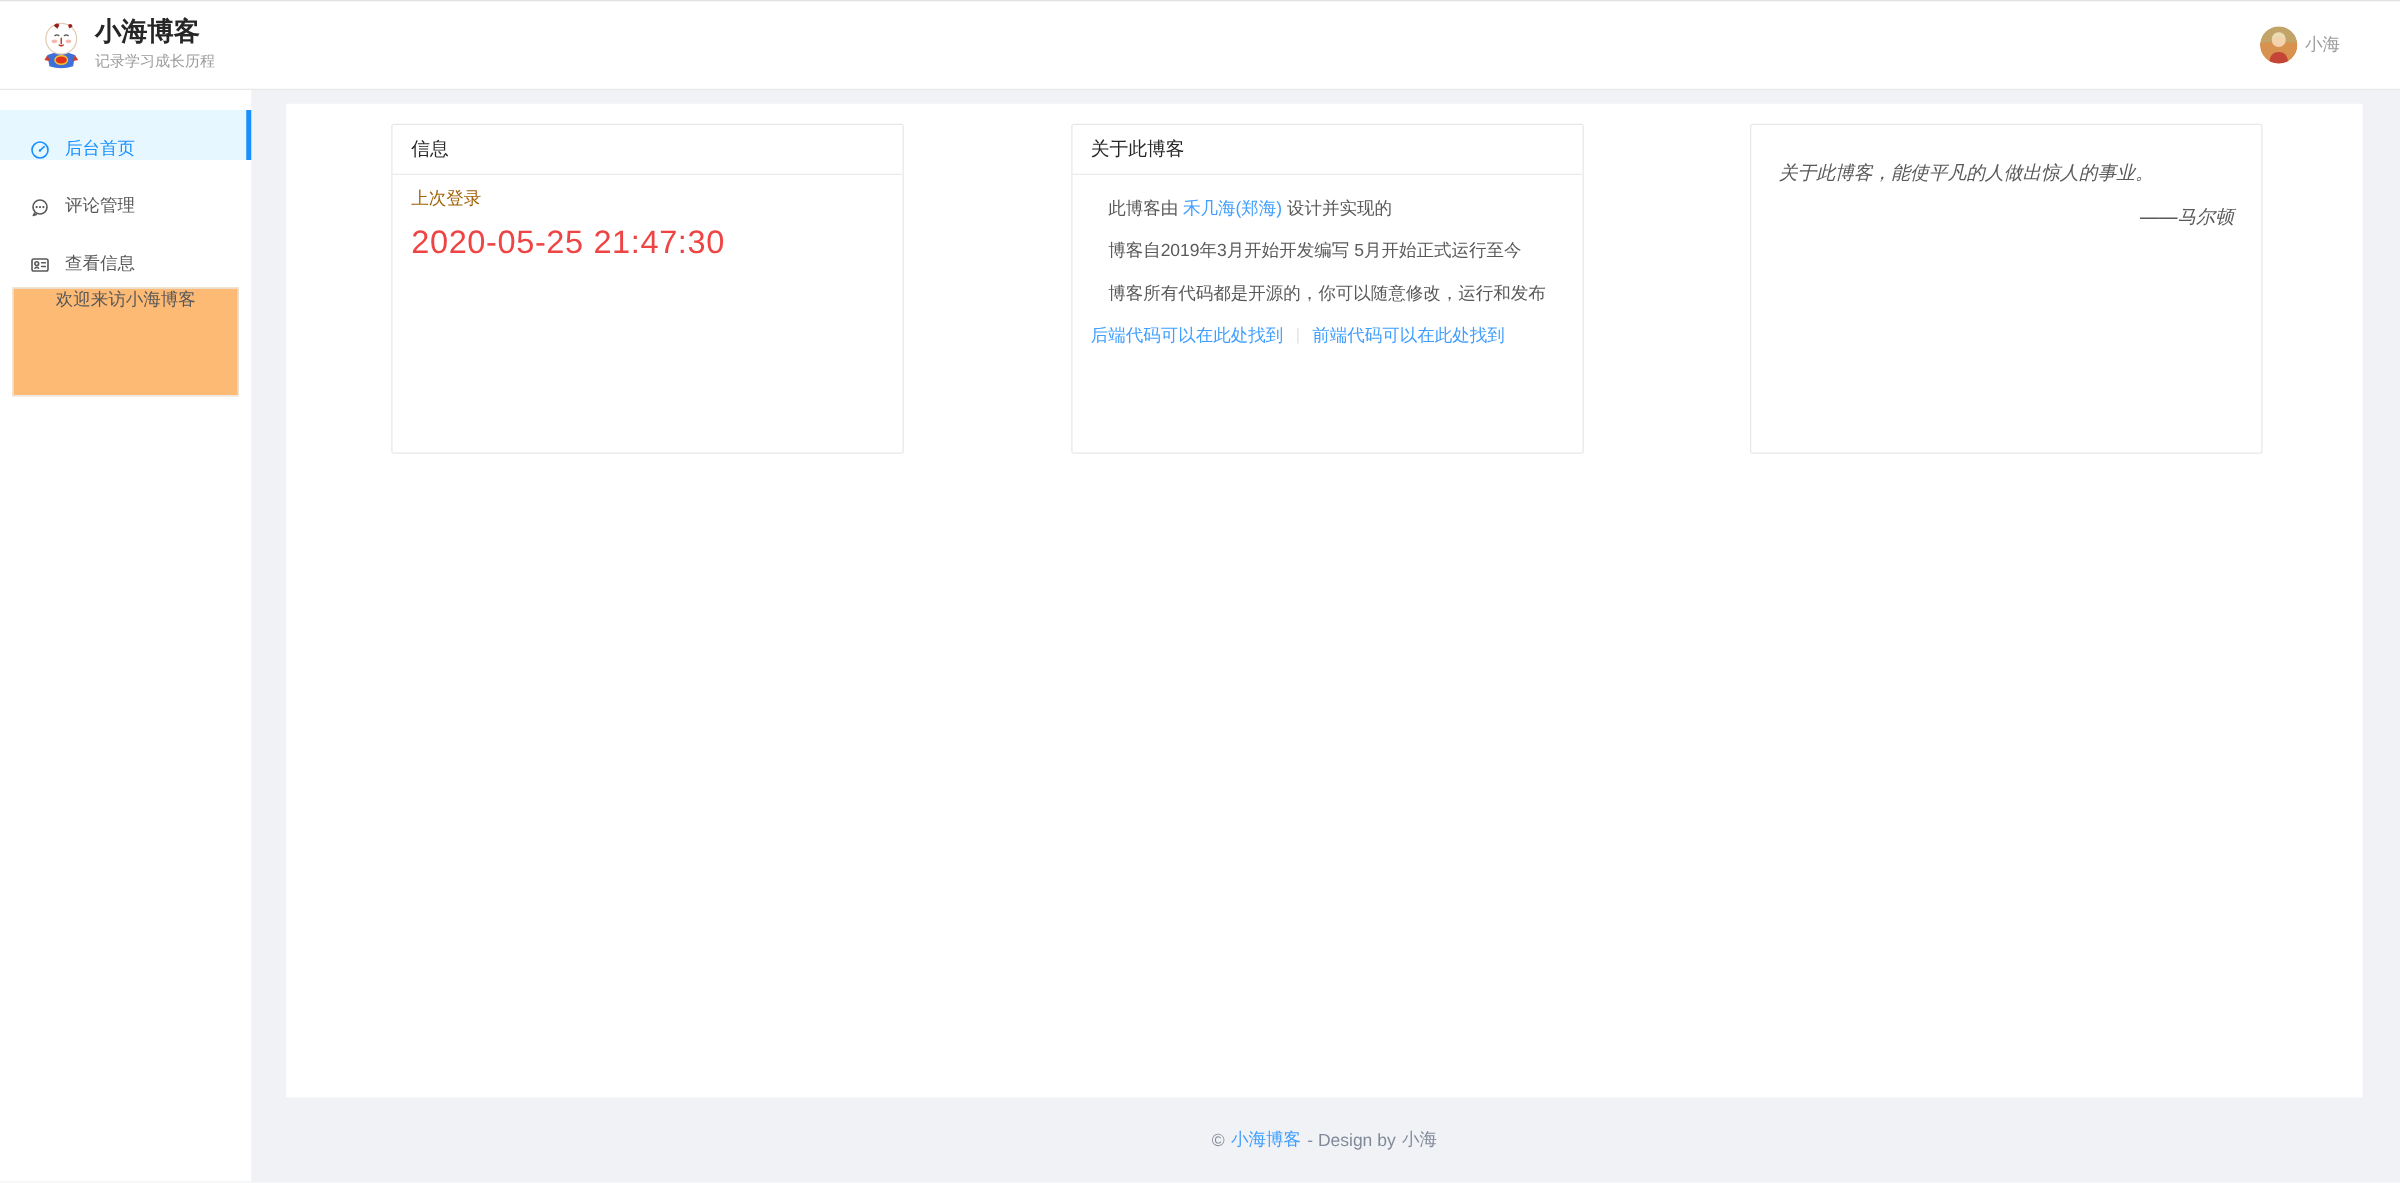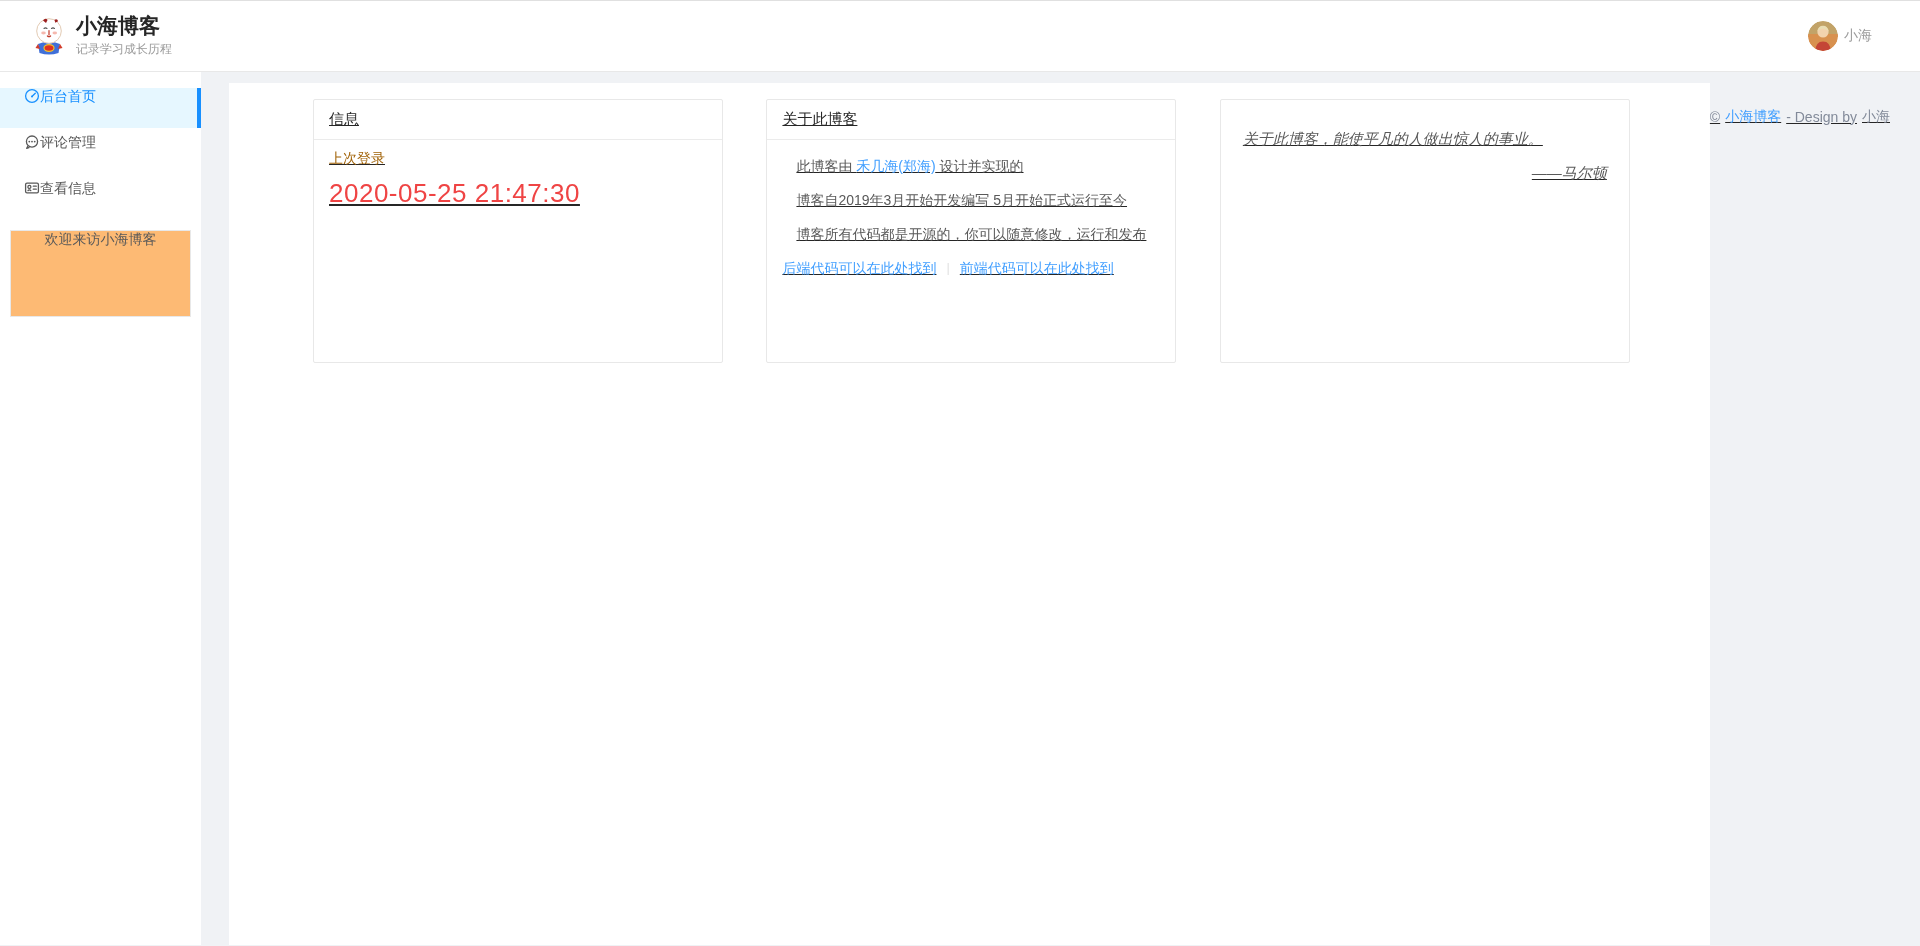--- a/index.html
+++ b/index.html
@@ -26,40 +26,40 @@
   .brand-sub { font-size: 12px; color: #9b9b9b; margin-top: 3px; }
   .user { margin-left: auto; display: flex; align-items: center; gap: 6px; cursor: pointer; }
   .avatar { width: 30px; height: 30px; border-radius: 50%; overflow: hidden; flex-shrink: 0; }
   .user-name { font-size: 14px; color: #9b9b9b; }
 
   
   .layout { display: flex; height: 873px; }
   .sidebar { width: 201px; background: #fff; padding-top: 16px; flex-shrink: 0; }
   .menu-item {
     height: 40px; margin-bottom: 6px;
-    display: flex; align-items: flex-start; gap: 0;
+    display: flex; align-items: flex-end; gap: 12px;
     padding-left: 24px; font-size: 14px; color: #595959;
     cursor: pointer; position: relative;
   }
   .menu-item.active { background: var(--active-bg, #e6f7ff); color: var(--accent, #1890ff); }
   .menu-item.active::after {
     content: ""; position: absolute; right: 0; top: 0; bottom: 0;
     width: 4px; background: var(--accent, #1890ff);
   }
   .menu-icon { width: 16px; height: 16px; display: flex; flex-shrink: 0; }
   .menu-icon svg { width: 16px; height: 16px; }
   .welcome-box {
     margin: 10px 10px 0; height: 87px;
     border: 1px solid #e8e8e8; background: #fdba74;
     display: flex; align-items: flex-start; justify-content: center;
     font-size: 14px; color: #595959;
   }
 
   
-  .main { flex: 1; display: flex; flex-direction: row; padding: 11px 30px 0 28px; text-decoration: underline; }
+  .main { flex: 1; display: flex; flex-direction: column; padding: 11px 30px 0 28px; }
   .panel {
     background: #fff; flex: 1;
     display: flex; justify-content: space-between; align-items: flex-start;
     padding: 16px 80px 0 84px;
   }
   .card {
     width: 410px; height: 264px; background: #fff;
     border: 1px solid #e8e8e8; border-radius: 2px;
   }
   .card-header {

